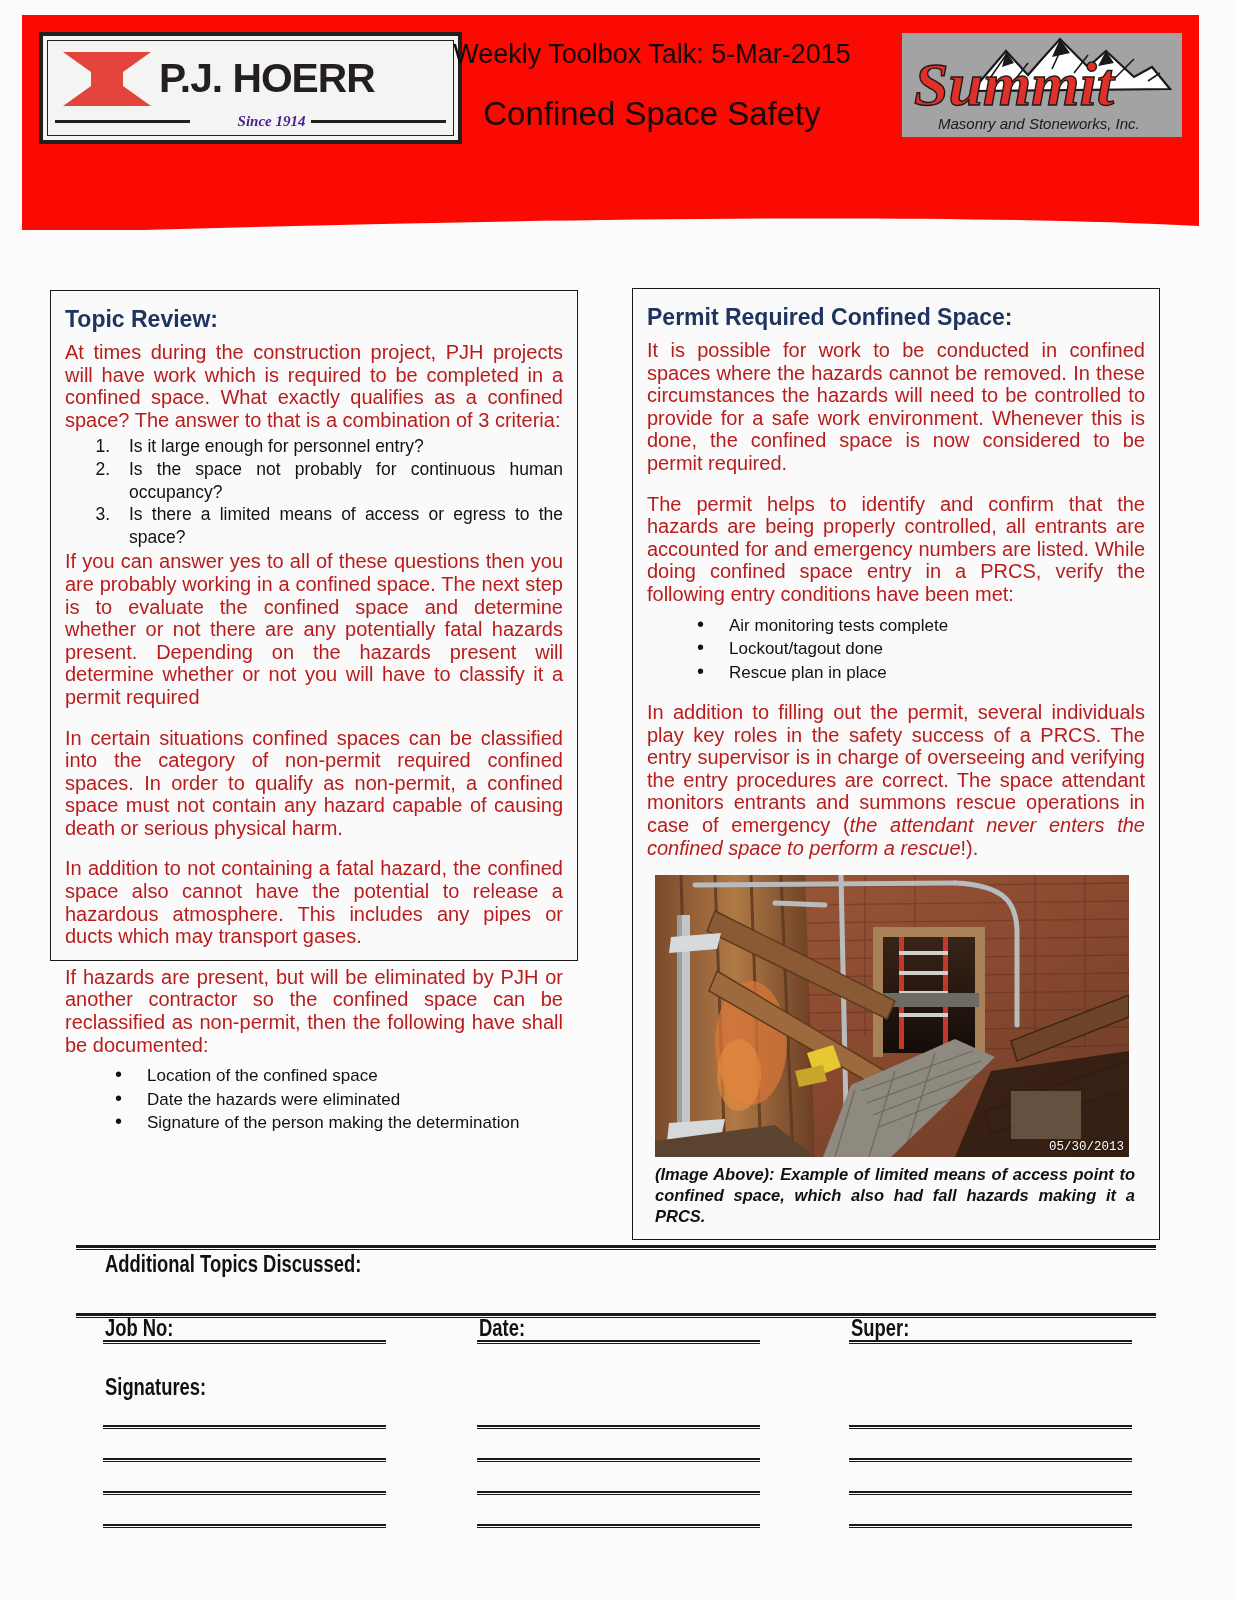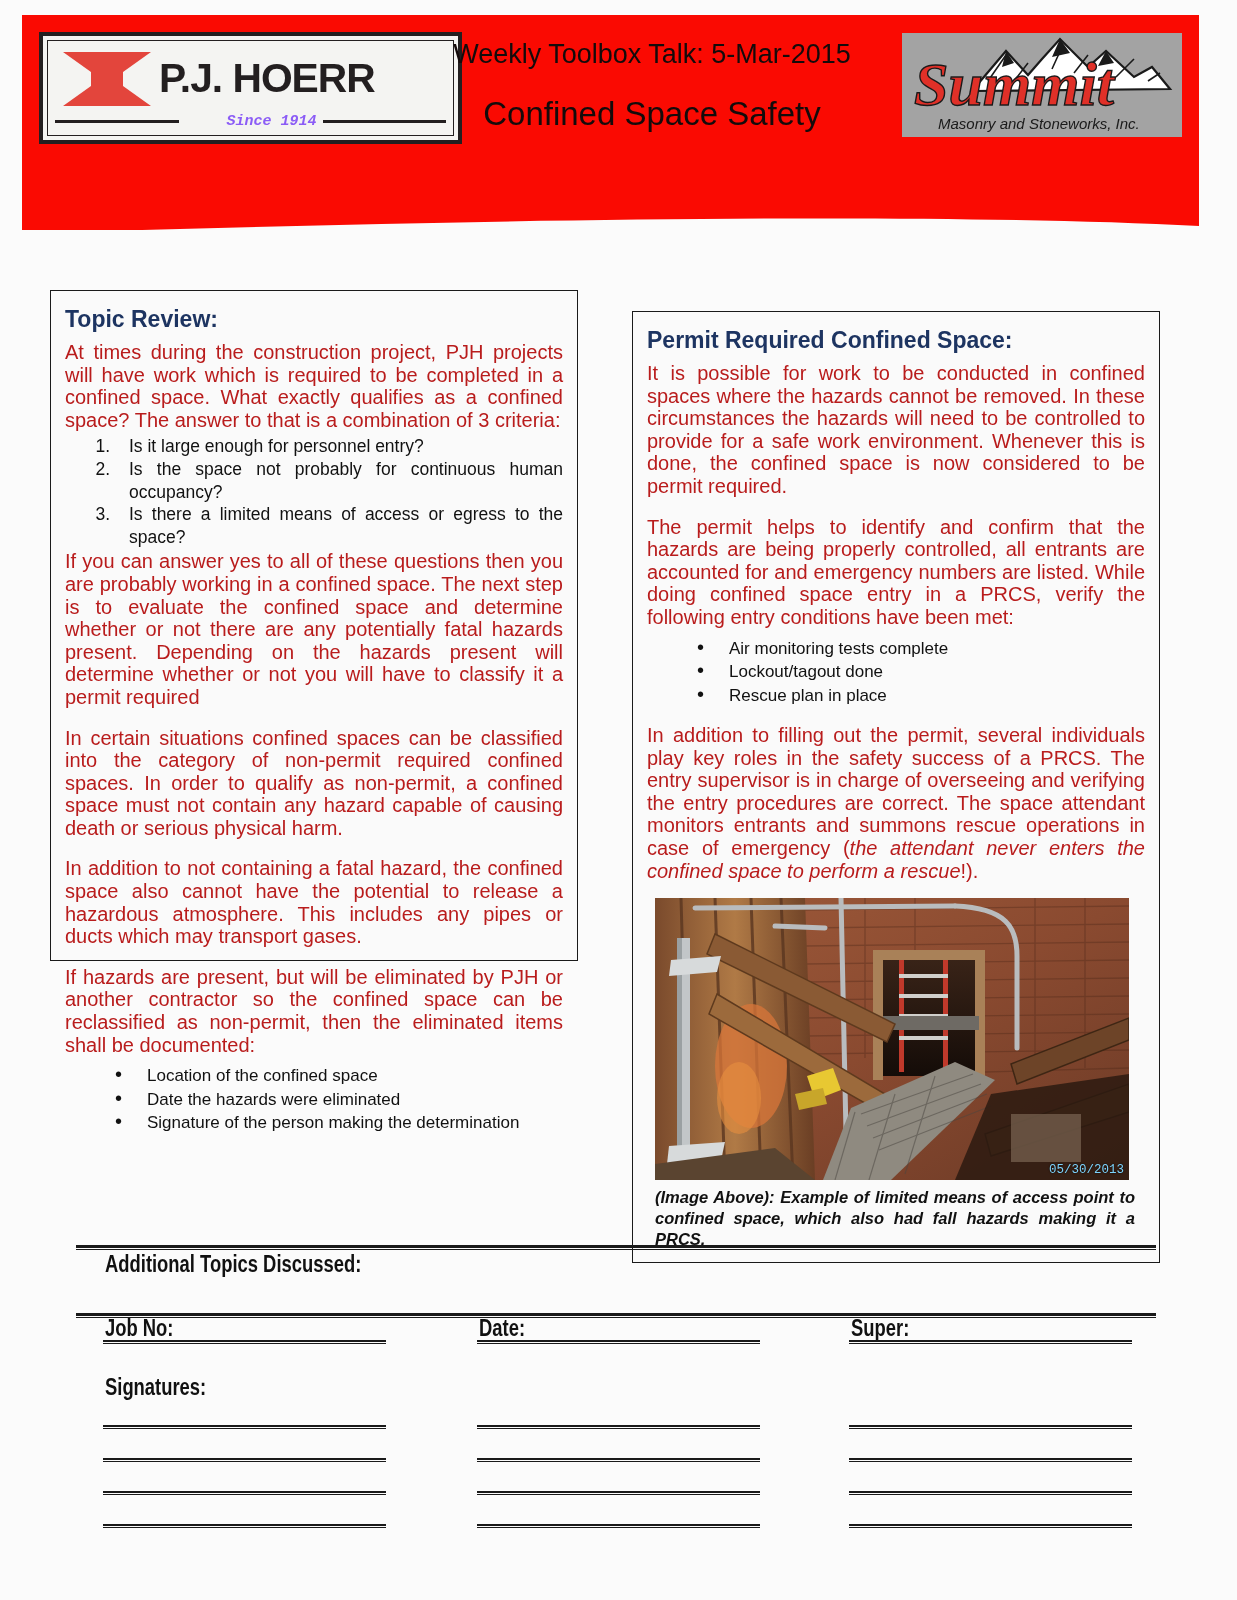--- a/index.html
+++ b/index.html
@@ -40,22 +40,22 @@
     letter-spacing:-1px;
     color:#231f20;
     transform:scaleX(1.02);
   }
   #logo-pjh .since-row {
     position:absolute; left:12px; right:12px; bottom:10px;
     display:flex; align-items:center; gap:6px;
   }
   #logo-pjh .since-rule { flex:1; height:3px; background:#231f20; }
   #logo-pjh .since-text {
-    font-family:Liberation Mono, monospace;
-    font-style:italic; font-weight:bold; font-size:15px; color:#8b5cf6;
+    font-family:Liberation Serif, serif;
+    font-style:italic; font-weight:bold; font-size:15px; color:#4c1d95;
     white-space:nowrap;
     margin-left:42px;
   }
 
   #header-titles {
     position:absolute; left:390px; top:22px; width:480px;
     text-align:center; color:#140b0b;
   }
   #header-titles .tt-line1 {
     font-size:27px; font-weight:normal; line-height:34px;
@@ -75,21 +75,21 @@
   #logo-summit .summit-svg { position:absolute; inset:0; }
 
   
   .content-box {
     position:absolute;
     background:#fafafa;
     border:1.5px solid #1a1a1a;
     padding:14px 14px 10px 14px;
   }
   #box-left  { left:50px;  top:290px; width:528px; height:671px; }
-  #box-right { left:632px; top:288px; width:528px; height:952px;margin-top:23px; }
+  #box-right { left:632px; top:288px; width:528px; height:952px; }
 
   .sec-head {
     color:#1d3461;
     font-weight:bold;
     font-size:23px;
     line-height:28px;
     margin:0 0 8px 0;
   }
   .sec-head.tight { margin-top:6px; }
   .body-p {
@@ -130,21 +130,21 @@
     width:474px; height:282px;
     margin:16px 0 0 8px;
     overflow:hidden;
     background:#6b4a34;
   }
   #photo-wrap svg { position:absolute; inset:0; }
   #photo-timestamp {
     position:absolute; right:5px; bottom:3px;
     font-family:"Liberation Mono", monospace;
     font-size:12.5px;
-    color:#7dd3fc;
+    color:#ffffff;
     letter-spacing:0px;
     text-shadow:0 0 2px rgba(0,0,0,.8);
   }
   #photo-caption {
     margin:7px 0 0 8px;
     font-size:16.5px;
     line-height:21px;
     font-style:italic;
     font-weight:bold;
     color:#111;
@@ -222,21 +222,21 @@
   <h2 class="sec-head">Topic Review:</h2>
   <p class="body-p">At times during the construction project, PJH projects will have work which is required to be completed in a confined space.  What exactly qualifies as a confined space?   The answer to that is a combination of 3 criteria:</p>
   <ol class="olist">
     <li>Is it large enough for personnel entry?</li>
     <li>Is the space not probably for continuous human occupancy?</li>
     <li>Is there a limited means of access or egress to the space?</li>
   </ol>
   <p class="body-p" style="margin-top:2px">If you can answer yes to all of these questions then you are probably working in a confined space.   The next step is to evaluate the confined space and determine whether or not there are any potentially fatal hazards present.   Depending on the hazards present will determine whether or not you will have to classify it a permit required</p>
   <p class="body-p">In certain situations confined spaces can be classified into the category of non-permit required confined spaces.  In order to qualify as non-permit, a confined space must not contain any hazard capable of causing death or serious physical harm.</p>
   <p class="body-p">In addition to not containing a fatal hazard, the confined space also cannot have the potential to release a hazardous atmosphere.   This includes any pipes or ducts which may transport gases.</p>
-  <p class="body-p">If hazards are present, but will be eliminated by PJH or another contractor so the confined space can be reclassified as non-permit, then the eliminated items shall be documented:</p>
+  <p class="body-p">If hazards are present, but will be eliminated by PJH or another contractor so the confined space can be reclassified as non-permit, then the following have shall be documented:</p>
   <ul class="ulist">
     <li>Location of the confined space</li>
     <li>Date the hazards were eliminated</li>
     <li>Signature of the person making the determination</li>
   </ul>
 </div>
 
 <div id="box-right" class="content-box">
   <h2 class="sec-head">Permit Required Confined Space:</h2>
   <p class="body-p"> It is possible for work to be conducted in confined spaces where the hazards cannot be removed.  In these circumstances the hazards will need to be controlled to provide for a safe work environment.  Whenever this is done, the confined space is now considered to be permit required.</p>

